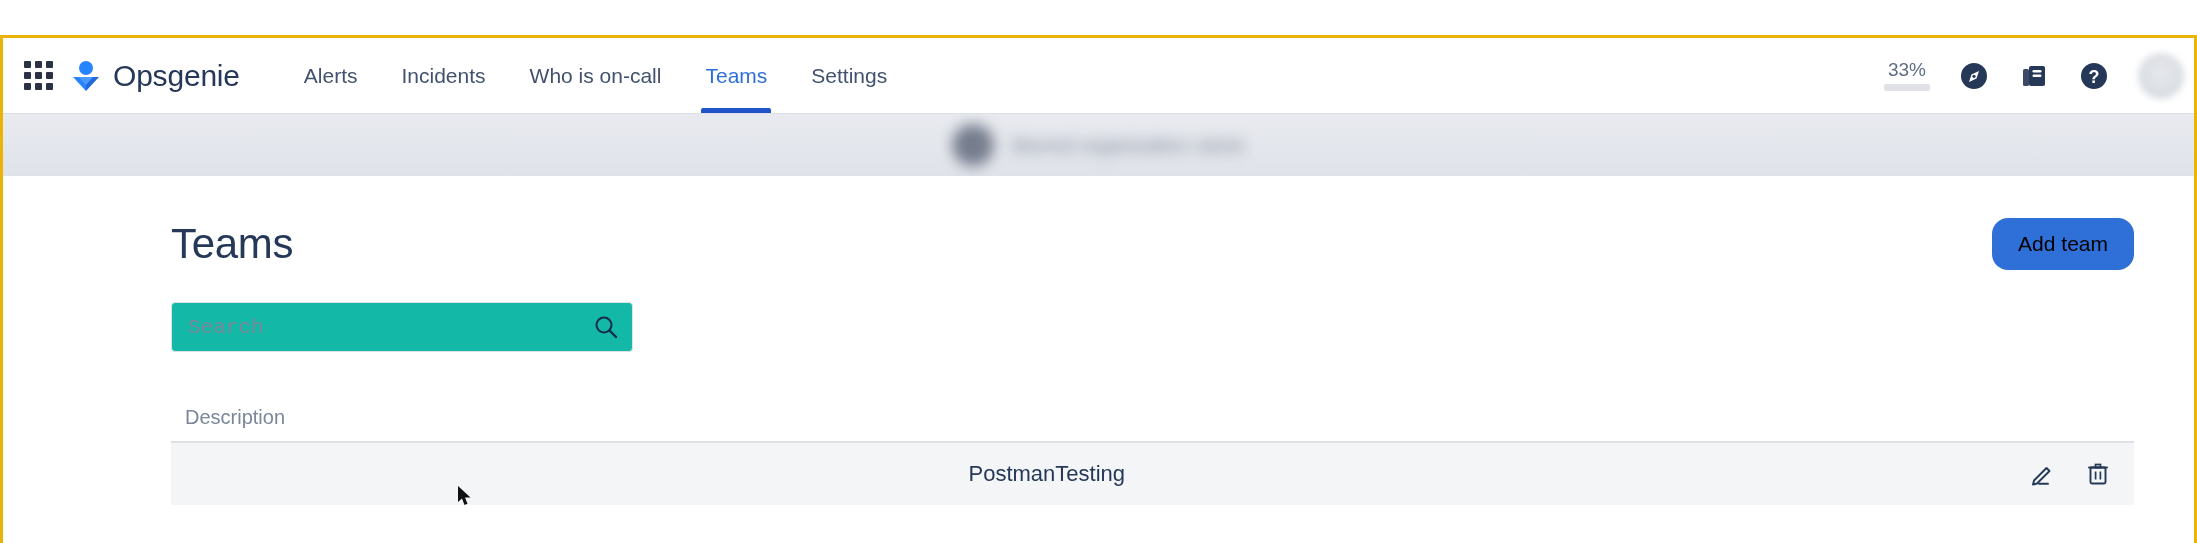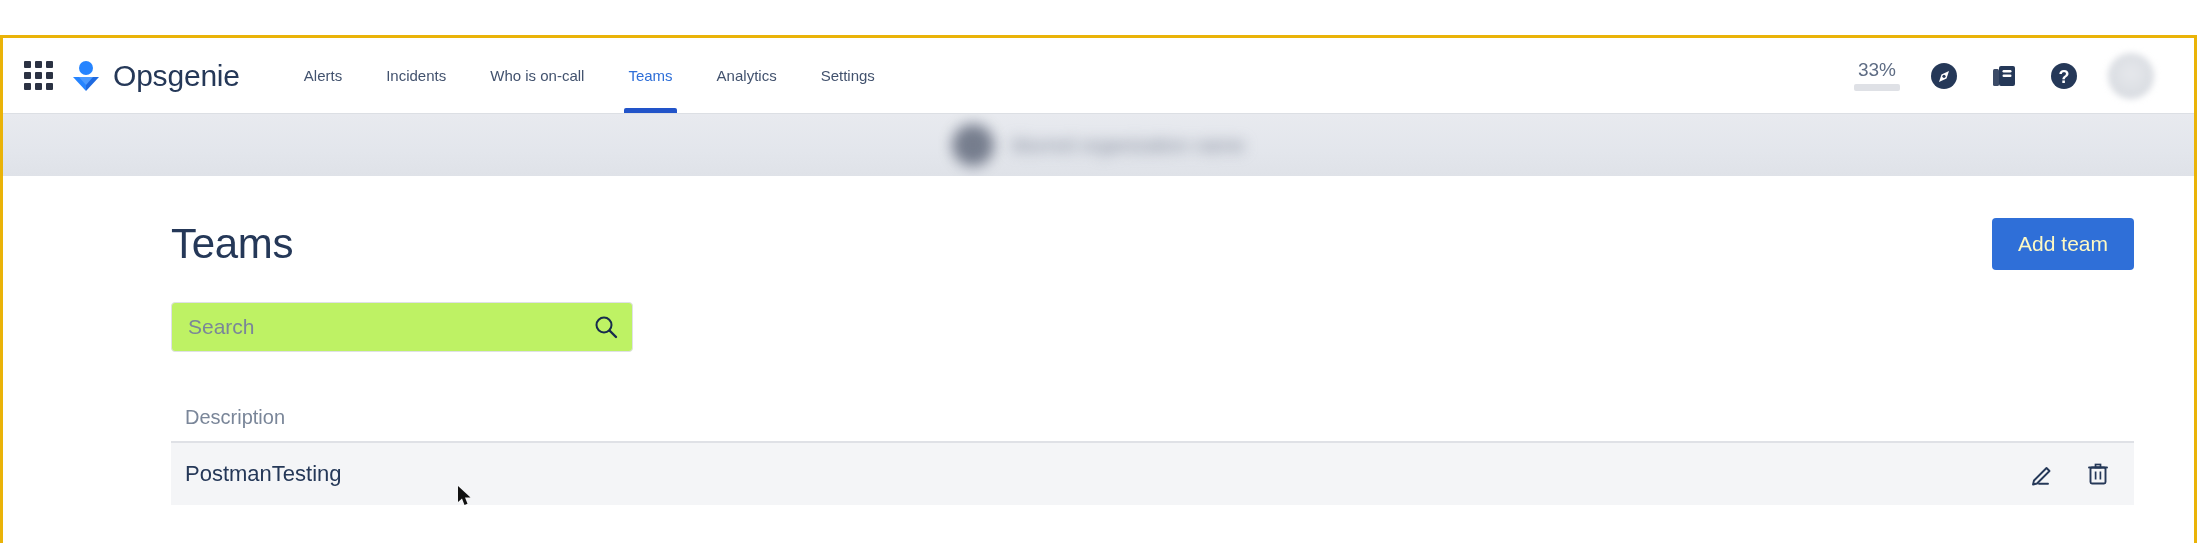--- a/index.html
+++ b/index.html
@@ -75,21 +75,21 @@
     align-items: stretch;
     height: 75px;
     margin-left: 42px;
     flex: 1 1 auto;
   }
   .navlink {
     position: relative;
     display: flex;
     align-items: center;
     padding: 0 22px;
-    font-size: 15px;
+    font-size: 21px;
     color: #42526e;
     white-space: nowrap;
     cursor: pointer;
   }
   .navlink.active {
     color: #2f6fd8;
   }
   .navlink.active::after {
     content: "";
     position: absolute;
@@ -97,21 +97,21 @@
     right: 18px;
     bottom: 0;
     height: 5px;
     background: #2254c9;
     border-radius: 2px 2px 0 0;
   }
   .nav-right {
     display: flex;
     align-items: center;
     gap: 28px;
-    padding-right: 40px;
+    padding-right: 10px;
     flex: 0 0 auto;
   }
   .usage {
     display: flex;
     flex-direction: column;
     align-items: center;
     gap: 5px;
     cursor: pointer;
   }
   .usage-pct {
@@ -187,44 +187,44 @@
   }
   .page-title {
     font-size: 42px;
     color: #253858;
     margin: 0;
     font-weight: normal;
     letter-spacing: -0.3px;
   }
   .add-team-btn {
     background: #2f6fd8;
-    color: #fef9c3;
+    color: #000000;
     font-size: 21px;
     font-family: "Liberation Sans", sans-serif;
     border: none;
-    border-radius: 4px;
+    border-radius: 16px;
     padding: 14px 26px;
     cursor: pointer;
     white-space: nowrap;
   }
 
   .search-wrap {
     position: relative;
     width: 462px;
     margin-top: 32px;
   }
   .search-input {
     width: 100%;
     box-sizing: border-box;
     height: 50px;
     padding: 0 52px 0 16px;
     font-size: 21px;
-    font-family: Liberation Sans, sans-serif;
+    font-family: Liberation Mono, monospace;
     color: #42526e;
-    background: #bef264;
+    background: #14b8a6;
     border: 1px solid #dfe1e6;
     border-radius: 4px;
     outline: none;
   }
   .search-input::placeholder { color: #7a8699; }
   .search-icon-btn {
     position: absolute;
     right: 14px;
     top: 50%;
     transform: translateY(-50%);
@@ -264,20 +264,21 @@
     border-top: 7px solid #7a8699;
     display: inline-block;
   }
   .trow {
     display: flex;
     align-items: center;
     background: #f4f5f7;
     padding: 0 14px;
     height: 62px;
     cursor: pointer;
+    text-align: right;
   }
   .td-name {
     flex: 0 0 940px;
     font-size: 22px;
     color: #253858;
   }
   .td-desc {
     flex: 1 1 auto;
     font-size: 21px;
     color: #42526e;
@@ -334,21 +335,20 @@
         </svg>
       </span>
       <span class="brand-name">Opsgenie</span>
     </div>
 
     <div class="navlinks">
       <div class="navlink">Alerts</div>
       <div class="navlink">Incidents</div>
       <div class="navlink">Who is on-call</div>
       <div class="navlink active">Teams</div>
-      <div class="navlink">Analytics</div>
       <div class="navlink">Settings</div>
     </div>
 
     <div class="nav-right">
 
       <div class="usage">
         <span class="usage-pct">33%</span>
         <span class="usage-track">
           <span class="usage-fill" id="usage-fill" style="width: 33%;"></span>
         </span>

